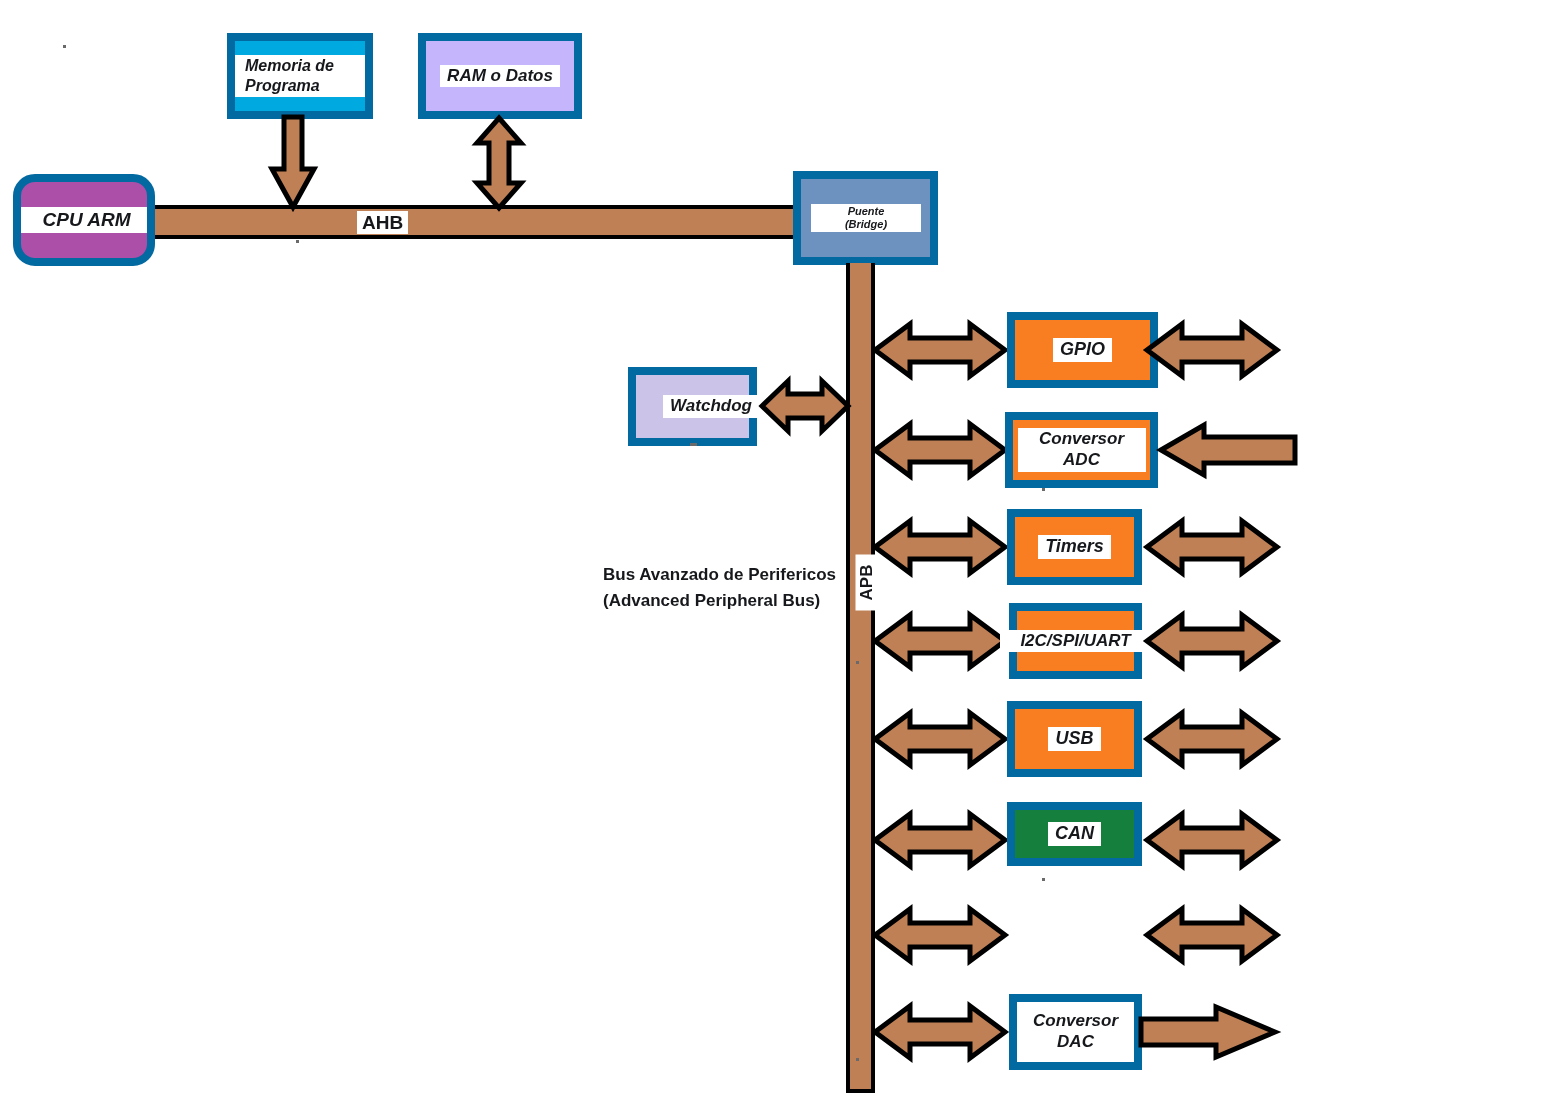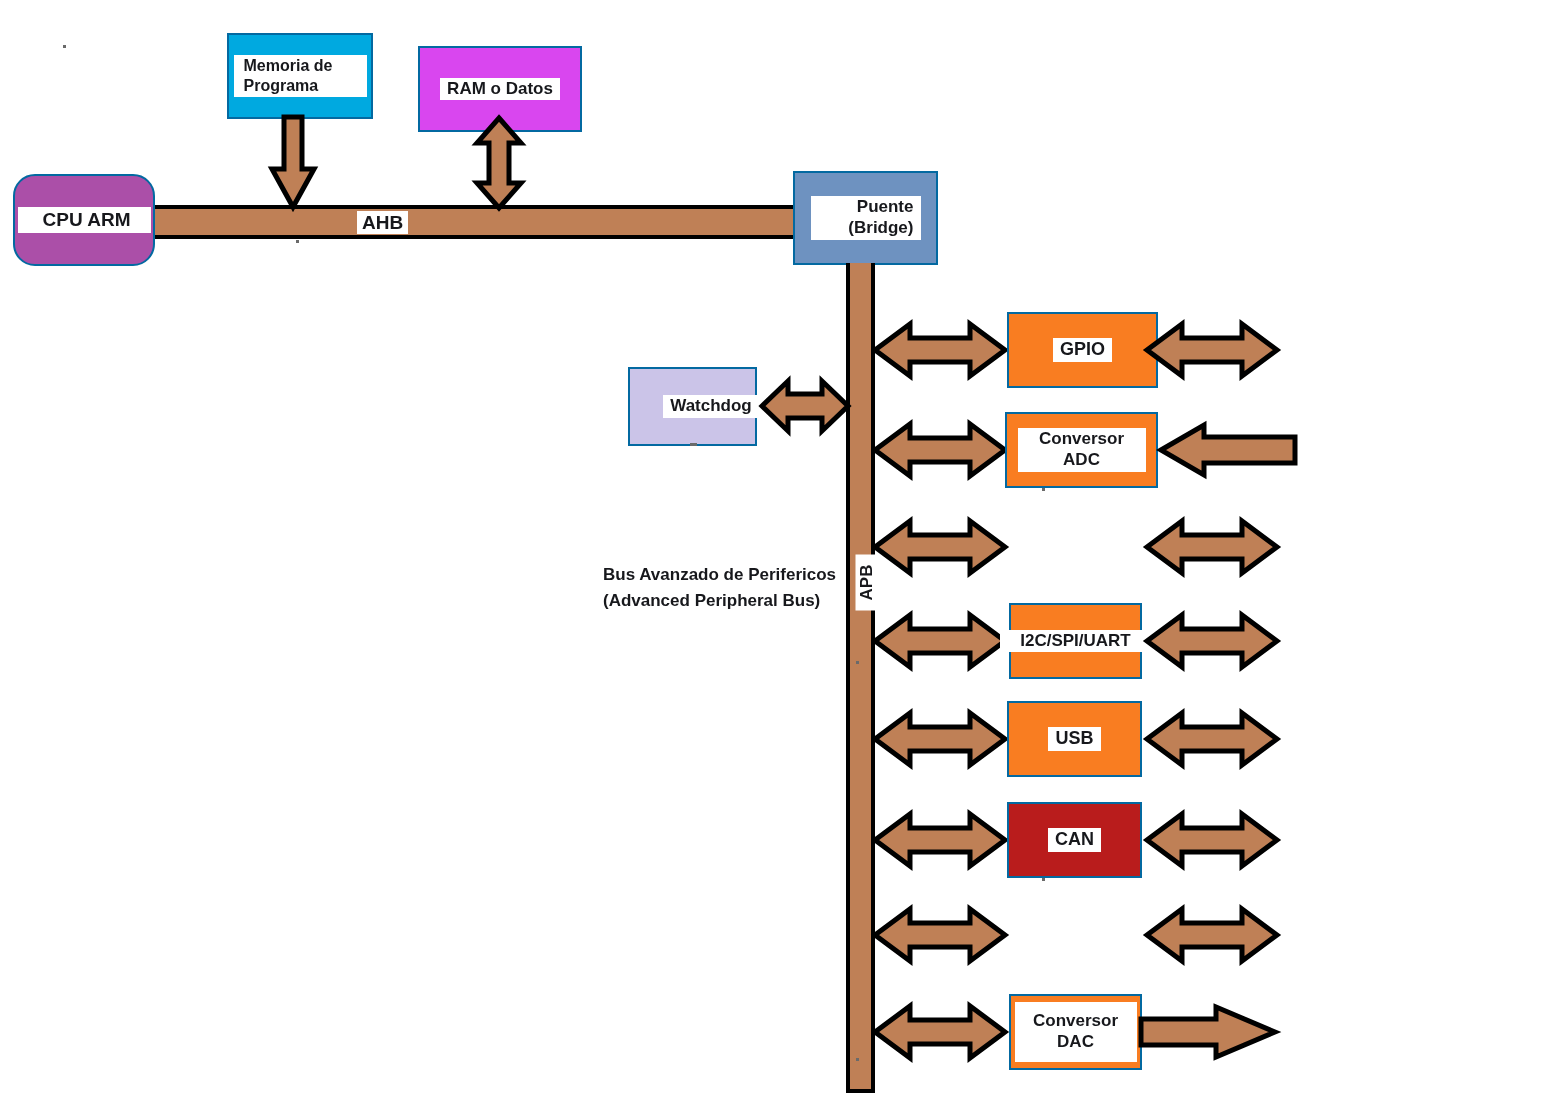--- a/index.html
+++ b/index.html
@@ -12,24 +12,25 @@
     width:1566px;
     height:1120px;
     background:#ffffff;
     overflow:hidden;
   }
 
   
   .box{
     position:absolute;
     box-sizing:border-box;
-    border:2px solid #0369a1;
+    border:8px solid #0369a1;
     display:flex;
     align-items:center;
     justify-content:center;
+    font-style:italic;
   }
   .box-rounded{border-radius:22px;}
 
   
   .plate{
     background:#ffffff;
     color:#17181c;
     font-weight:bold;
     line-height:1.22;
     text-align:center;
@@ -104,32 +105,32 @@
     <div class="plate" style="font-size:16px;width:116px;text-align:left;padding-left:10px;">Memoria de
 Programa</div>
   </div>
 
   <div class="arrow" style="left:268px;top:117px;width:50px;height:92px;">
     <svg width="50" height="92" viewBox="0 0 50 92">
       <polygon points="16,0 34,0 34,52 46,52 25,90 4,52 16,52" fill="#bf8056" stroke="#000000" stroke-width="5" stroke-linejoin="miter"></polygon>
     </svg>
   </div>
 
-  <div class="box" style="left:418px;top:46px;width:164px;height:86px;background:#d946ef;">
+  <div class="box" style="left:418px;top:33px;width:164px;height:86px;background:#c4b5fd;">
     <div class="plate" style="font-size:17px;">RAM o Datos</div>
   </div>
 
   <div class="arrow" style="left:473px;top:117px;width:52px;height:92px;">
     <svg width="52" height="92" viewBox="0 0 52 92">
       <polygon points="26,1 48,26 36,26 36,66 48,66 26,91 4,66 16,66 16,26 4,26" fill="#bf8056" stroke="#000000" stroke-width="5" stroke-linejoin="miter"></polygon>
     </svg>
   </div>
 
   <div class="box" style="left:793px;top:171px;width:145px;height:94px;background:#6e92c0;">
-    <div class="plate" style="font-size:17px;width:95px;text-align:right;padding-left:8px;">Puente
+    <div class="plate" style="font-size:11px;width:95px;text-align:center;padding-left:8px;">Puente
 (Bridge)</div>
   </div>
 
   <div class="bus-v" style="left:846px;top:263px;width:29px;height:830px;"></div>
 
   <div class="bus-tag rot" style="left:838px;top:572px;width:46px;font-size:17px;">APB</div>
 
   <div class="caption" style="left:603px;top:562px;font-size:17px;">Bus Avanzado de Perifericos
 (Advanced Peripheral Bus)</div>
 
@@ -170,20 +171,23 @@
     <svg width="136" height="56" viewBox="0 0 136 56">
       <polygon points="1,28 44,3 44,15 135,15 135,41 44,41 44,53" fill="#bf8056" stroke="#000000" stroke-width="5" stroke-linejoin="miter"></polygon>
     </svg>
   </div>
 
   <div class="arrow" style="left:874px;top:515px;width:132px;height:64px;">
     <svg width="132" height="64" viewBox="0 0 132 64">
       <polygon points="1,32 36,6 36,20 96,20 96,6 131,32 96,58 96,44 36,44 36,58" fill="#bf8056" stroke="#000000" stroke-width="5" stroke-linejoin="miter"></polygon>
     </svg>
   </div>
+  <div class="box" style="left:1007px;top:509px;width:135px;height:76px;background:#f97d21;">
+    <div class="plate" style="font-size:18px;">Timers</div>
+  </div>
   <div class="arrow" style="left:1146px;top:515px;width:132px;height:64px;">
     <svg width="132" height="64" viewBox="0 0 132 64">
       <polygon points="1,32 36,6 36,20 96,20 96,6 131,32 96,58 96,44 36,44 36,58" fill="#bf8056" stroke="#000000" stroke-width="5" stroke-linejoin="miter"></polygon>
     </svg>
   </div>
 
   <div class="arrow" style="left:874px;top:609px;width:132px;height:64px;">
     <svg width="132" height="64" viewBox="0 0 132 64">
       <polygon points="1,32 36,6 36,20 96,20 96,6 131,32 96,58 96,44 36,44 36,58" fill="#bf8056" stroke="#000000" stroke-width="5" stroke-linejoin="miter"></polygon>
     </svg>
@@ -209,21 +213,21 @@
     <svg width="132" height="64" viewBox="0 0 132 64">
       <polygon points="1,32 36,6 36,20 96,20 96,6 131,32 96,58 96,44 36,44 36,58" fill="#bf8056" stroke="#000000" stroke-width="5" stroke-linejoin="miter"></polygon>
     </svg>
   </div>
 
   <div class="arrow" style="left:874px;top:808px;width:132px;height:64px;">
     <svg width="132" height="64" viewBox="0 0 132 64">
       <polygon points="1,32 36,6 36,20 96,20 96,6 131,32 96,58 96,44 36,44 36,58" fill="#bf8056" stroke="#000000" stroke-width="5" stroke-linejoin="miter"></polygon>
     </svg>
   </div>
-  <div class="box" style="left:1007px;top:802px;width:135px;height:76px;background:#b91c1c;">
+  <div class="box" style="left:1007px;top:802px;width:135px;height:64px;background:#15803d;">
     <div class="plate" style="font-size:18px;">CAN</div>
   </div>
   <div class="arrow" style="left:1146px;top:808px;width:132px;height:64px;">
     <svg width="132" height="64" viewBox="0 0 132 64">
       <polygon points="1,32 36,6 36,20 96,20 96,6 131,32 96,58 96,44 36,44 36,58" fill="#bf8056" stroke="#000000" stroke-width="5" stroke-linejoin="miter"></polygon>
     </svg>
   </div>
 
   <div class="arrow" style="left:874px;top:903px;width:132px;height:64px;">
     <svg width="132" height="64" viewBox="0 0 132 64">

